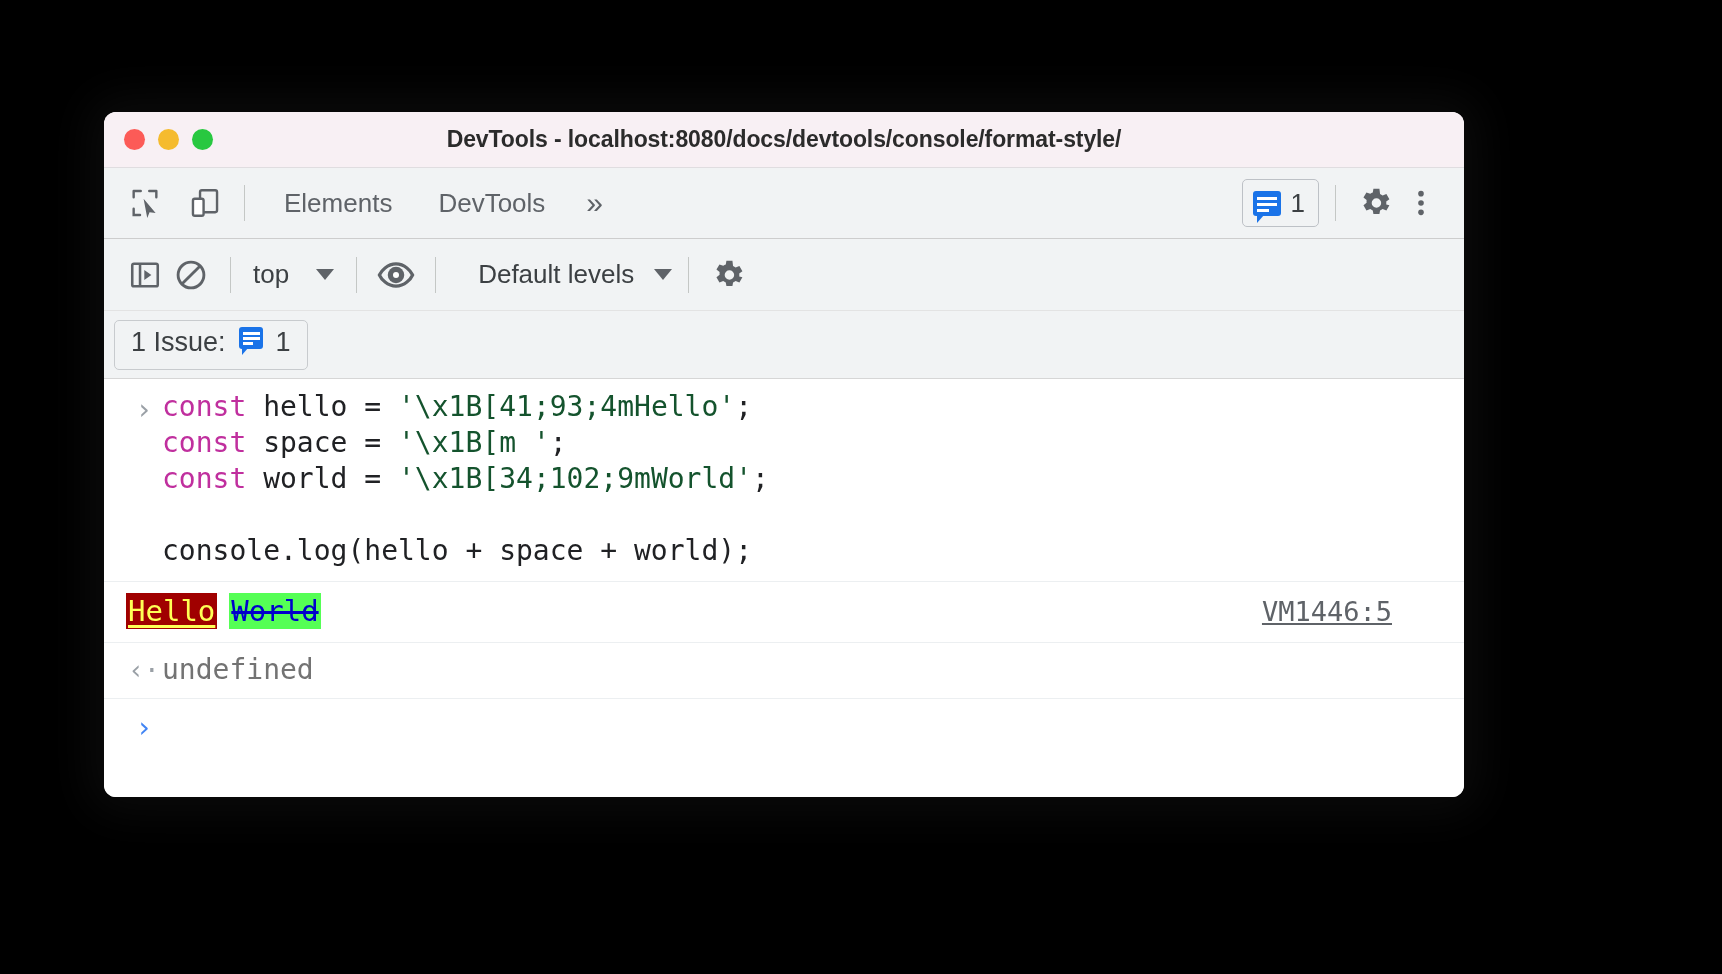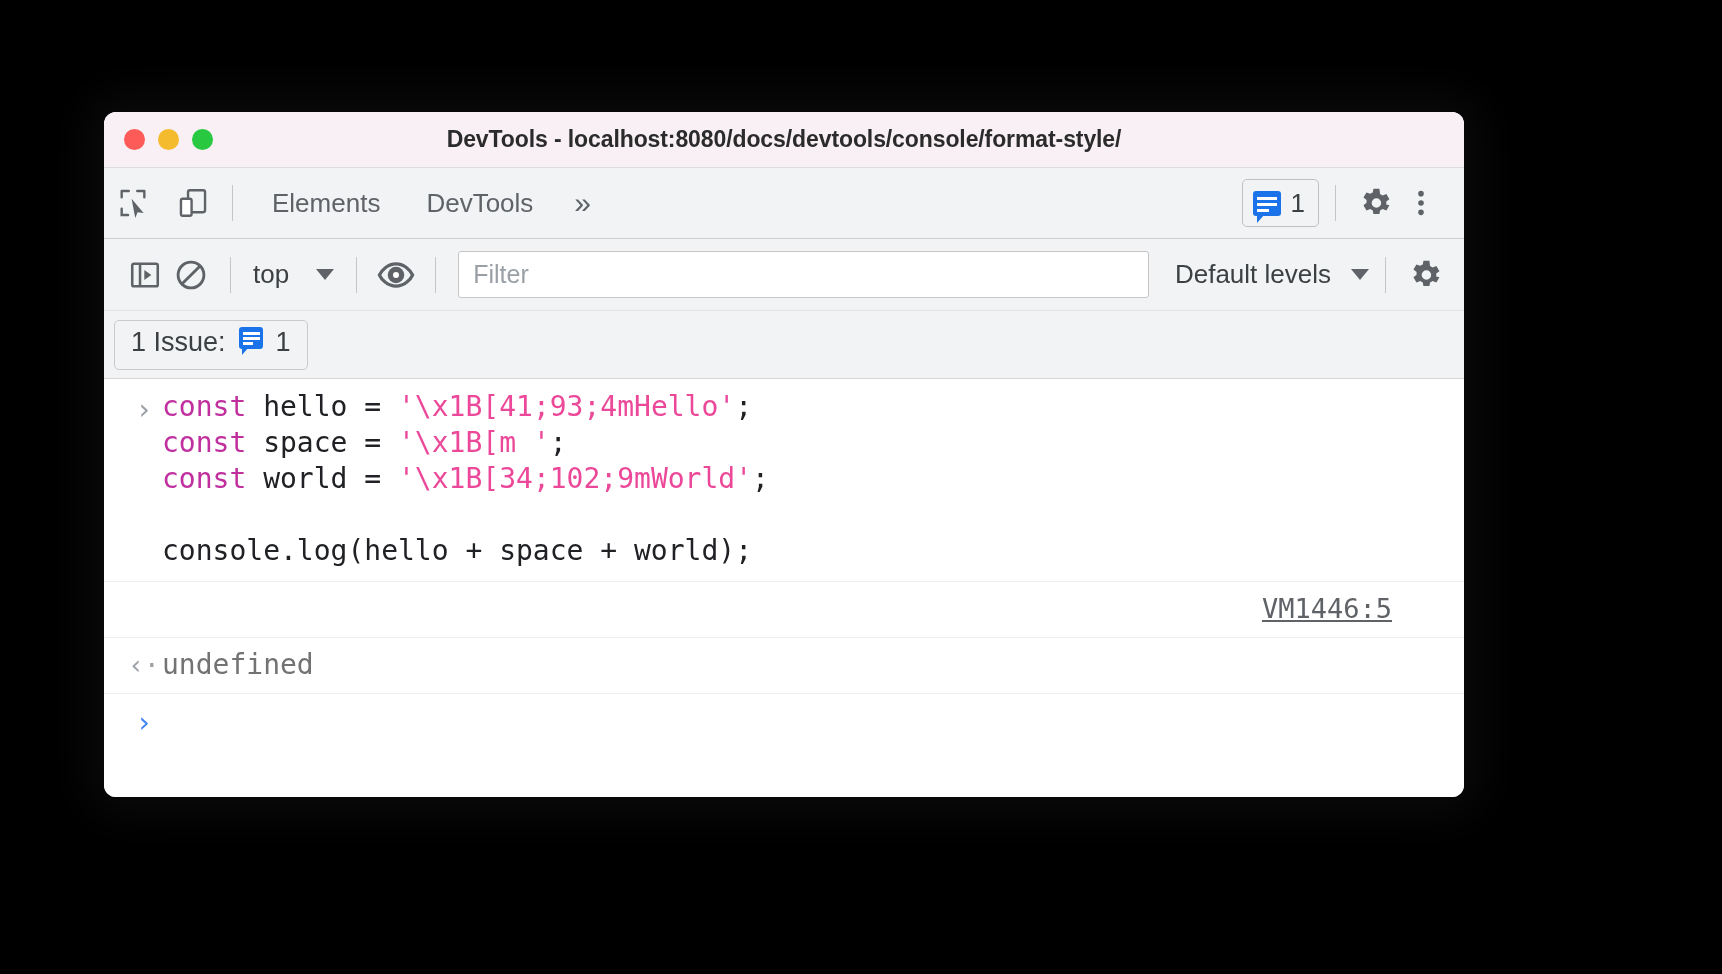--- a/index.html
+++ b/index.html
@@ -63,21 +63,21 @@
     letter-spacing: -0.1px;
   }
 
   
   .tabbar {
     height: 71px;
     background: #f1f3f4;
     border-bottom: 1px solid #cdcdcd;
     display: flex;
     align-items: center;
-    padding-left: 6px;
+    padding-left: 18px;
     position: relative;
   }
   .tool-icons { display: flex; align-items: center; gap: 14px; }
   .icon-btn {
     width: 46px; height: 46px;
     display: flex; align-items: center; justify-content: center;
     border-radius: 4px;
   }
   .vsep {
     width: 1px; height: 36px;
@@ -250,21 +250,21 @@
     padding-bottom: 12px;
     border-bottom: 1px solid #eceff1;
   }
   .code {
     font-size: 28px;
     line-height: 36px;
     color: #202124;
     white-space: pre;
   }
   .kw { color: #c02f9e; }
-  .str { color: #ec4899; }
+  .str { color: #14532d; }
   .blank { height: 36px; }
 
   .output-row {
     border-bottom: 1px solid #eceff1;
     padding: 11px 0 13px 22px;
     display: flex;
     align-items: center;
   }
   .ansi-wrap { display: flex; gap: 12px; font-size: 29px; line-height: 34px; }
   .ansi-hello {
@@ -405,21 +405,20 @@
       </div>
       <div class="vsep"></div>
       <div class="icon-btn">
         <svg width="38" height="38" viewBox="0 0 24 24">
           <path d="M12 5C6.5 5 2.6 9.5 1.5 12c1.1 2.5 5 7 10.5 7s9.4-4.5 10.5-7C21.4 9.5 17.5 5 12 5z" fill="none" stroke="#5f6368" stroke-width="2"></path>
           <circle cx="12" cy="12" r="5.2" fill="#5f6368"></circle>
           <circle cx="12" cy="12" r="1.9" fill="#ffffff"></circle>
         </svg>
       </div>
       <div class="vsep"></div>
-      <input class="filter-input" type="text" placeholder="Filter" style="">
       <div class="levels-select">
         <span>Default levels</span>
         <span class="caret"></span>
       </div>
       <div class="vsep"></div>
       <div class="icon-btn">
         <svg width="38" height="38" viewBox="0 0 24 24">
           <path fill="#5f6368" d="M19.1 12.9a7.6 7.6 0 0 0 0-1.8l2-1.5-1.9-3.3-2.4.9a7.3 7.3 0 0 0-1.6-.9L14.8 3h-3.8l-.4 2.3c-.6.2-1.1.5-1.6.9l-2.4-.9L4.7 8.6l2 1.5a7.6 7.6 0 0 0 0 1.8l-2 1.5 1.9 3.3 2.4-.9c.5.4 1 .7 1.6.9l.4 2.3h3.8l.4-2.3c.6-.2 1.1-.5 1.6-.9l2.4.9 1.9-3.3zM12.9 15a3 3 0 1 1 0-6 3 3 0 0 1 0 6z"></path>
         </svg>
       </div>
@@ -438,20 +437,24 @@
     </div>
 
     <div class="console-body">
 
       <div class="row input-block">
         <div class="gutter">›</div>
         <div class="code"><div><span class="kw">const </span><span>hello = </span><span class="str">'\x1B[41;93;4mHello'</span><span>;</span></div><div><span class="kw">const </span><span>space = </span><span class="str">'\x1B[m '</span><span>;</span></div><div><span class="kw">const </span><span>world = </span><span class="str">'\x1B[34;102;9mWorld'</span><span>;</span></div><div class="blank"></div><div><span>console.log(hello + space + world);</span></div></div>
       </div>
 
       <div class="output-row">
+        <div class="ansi-wrap">
+          <span class="ansi-hello">Hello</span>
+          <span class="ansi-world">World</span>
+        </div>
         <a class="vm-link" href="#">VM1446:5</a>
       </div>
 
       <div class="result-row">
         <div class="result-arrow">‹·</div>
         <div class="result-val">undefined</div>
       </div>
 
       <div class="prompt-row">
         <div class="prompt-caret">›</div>

